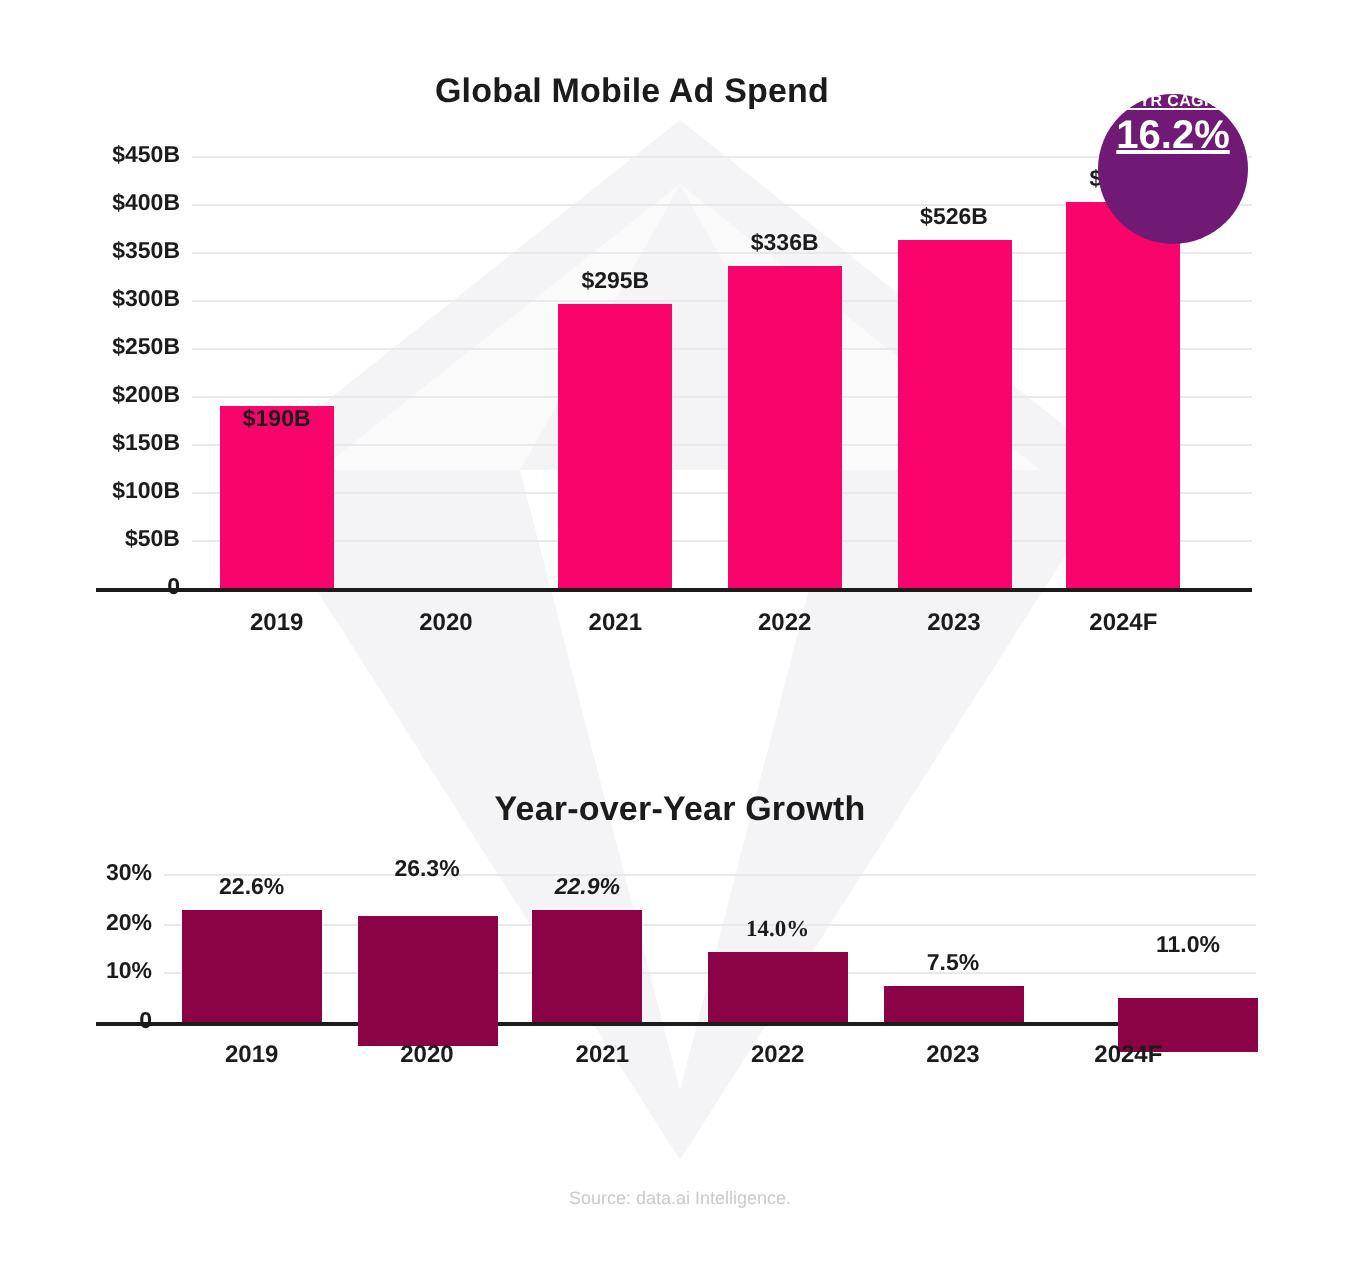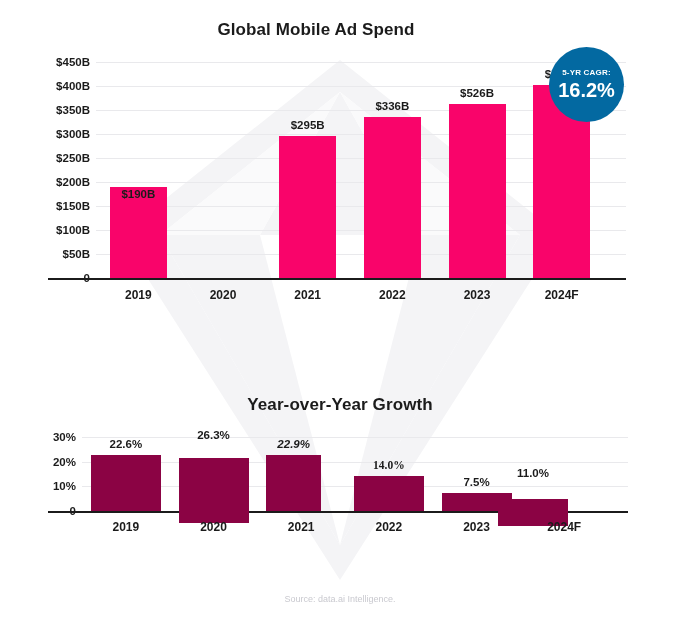--- a/index.html
+++ b/index.html
@@ -102,27 +102,27 @@
   }
 
   
   #cagr-badge {
     position: absolute;
     left: 549px;
     top: 47px;
     width: 75px;
     height: 75px;
     border-radius: 50%;
-    background: #0369a1;
+    background: #701a75;
     color: #ffffff;
     display: flex;
     flex-direction: column;
     align-items: center;
-    justify-content: center;
     z-index: 5;
+    text-decoration: underline;
   }
   #cagr-badge .cagr-label {
     font-size: 8px;
     font-weight: bold;
     letter-spacing: 0.2px;
     line-height: 1;
     margin-bottom: 3px;
   }
   #cagr-badge .cagr-value {
     font-size: 20px;
@@ -161,21 +161,21 @@
     <polygon points="340,92 520,235 420,235"></polygon>
     <polygon points="340,92 160,235 260,235"></polygon>
   </g>
 </svg>
 
 <div id="cagr-badge">
   <div class="cagr-label">5-YR CAGR:</div>
   <div class="cagr-value">16.2%</div>
 </div>
 
-<div class="chart-block" id="chart-spend" style="left:0px; top:20px; width:632px;">
+<div class="chart-block" id="chart-spend" style="left:0px; top:36px; width:632px;">
   <h2 class="chart-title">Global Mobile Ad Spend</h2>
   <div class="plot-wrap" id="plot-spend" style="margin-top:18px; height:290px;">
       <div class="y-axis" style="left: 0px; top: 4px; height: 216px; width: 96px;">
         <div class="y-tick" style="top: 216px;">0</div>
         <div class="y-tick" style="top: 192px;">$50B</div>
         <div class="y-tick" style="top: 168px;">$100B</div>
         <div class="y-tick" style="top: 144px;">$150B</div>
         <div class="y-tick" style="top: 120px; margin-left: 40px;">$200B</div>
         <div class="y-tick" style="top: 96px; text-align: right;">$250B</div>
         <div class="y-tick" style="top: 72px;">$300B</div>
@@ -253,21 +253,21 @@
       <div class="bar-group" style="left: 353.833px; top: 43.4667px; width: 70px; height: 34.5333px;">
         <div class="bar" style="height: 34.5333px; background: rgb(139, 3, 68);"></div>
         <div class="bar-value" style="top: -17px; font-family: Liberation Serif, serif;">14.0%</div>
       </div>
       <div class="x-tick" style="left: 345px; width: 87.6667px; top: 87px;">2022</div>
       <div class="bar-group" style="left: 441.5px; top: 59.5px; width: 70px; height: 18.5px;">
         <div class="bar" style="height: 18.5px; background: rgb(139, 3, 68);"></div>
         <div class="bar-value" style="top: -17px;">7.5%</div>
       </div>
       <div class="x-tick" style="left: 432.667px; width: 87.6667px; top: 87px;">2023</div>
-      <div class="bar-group" style="left: 498px; top: 50.8667px; width: 70px; height: 42px;">
+      <div class="bar-group" style="left: 559px; top: 50.8667px; width: 70px; height: 42px;">
         <div class="bar" style="height: 27.1333px; background: rgb(139, 3, 68);"></div>
         <div class="bar-value" style="top: -17px;">11.0%</div>
       </div>
       <div class="x-tick" style="left: 520.333px; width: 87.6667px; top: 87px;">2024F</div>
     </div>
 </div>
 
 <div id="source-note">Source: data.ai Intelligence.</div>
 
 </body></html>

